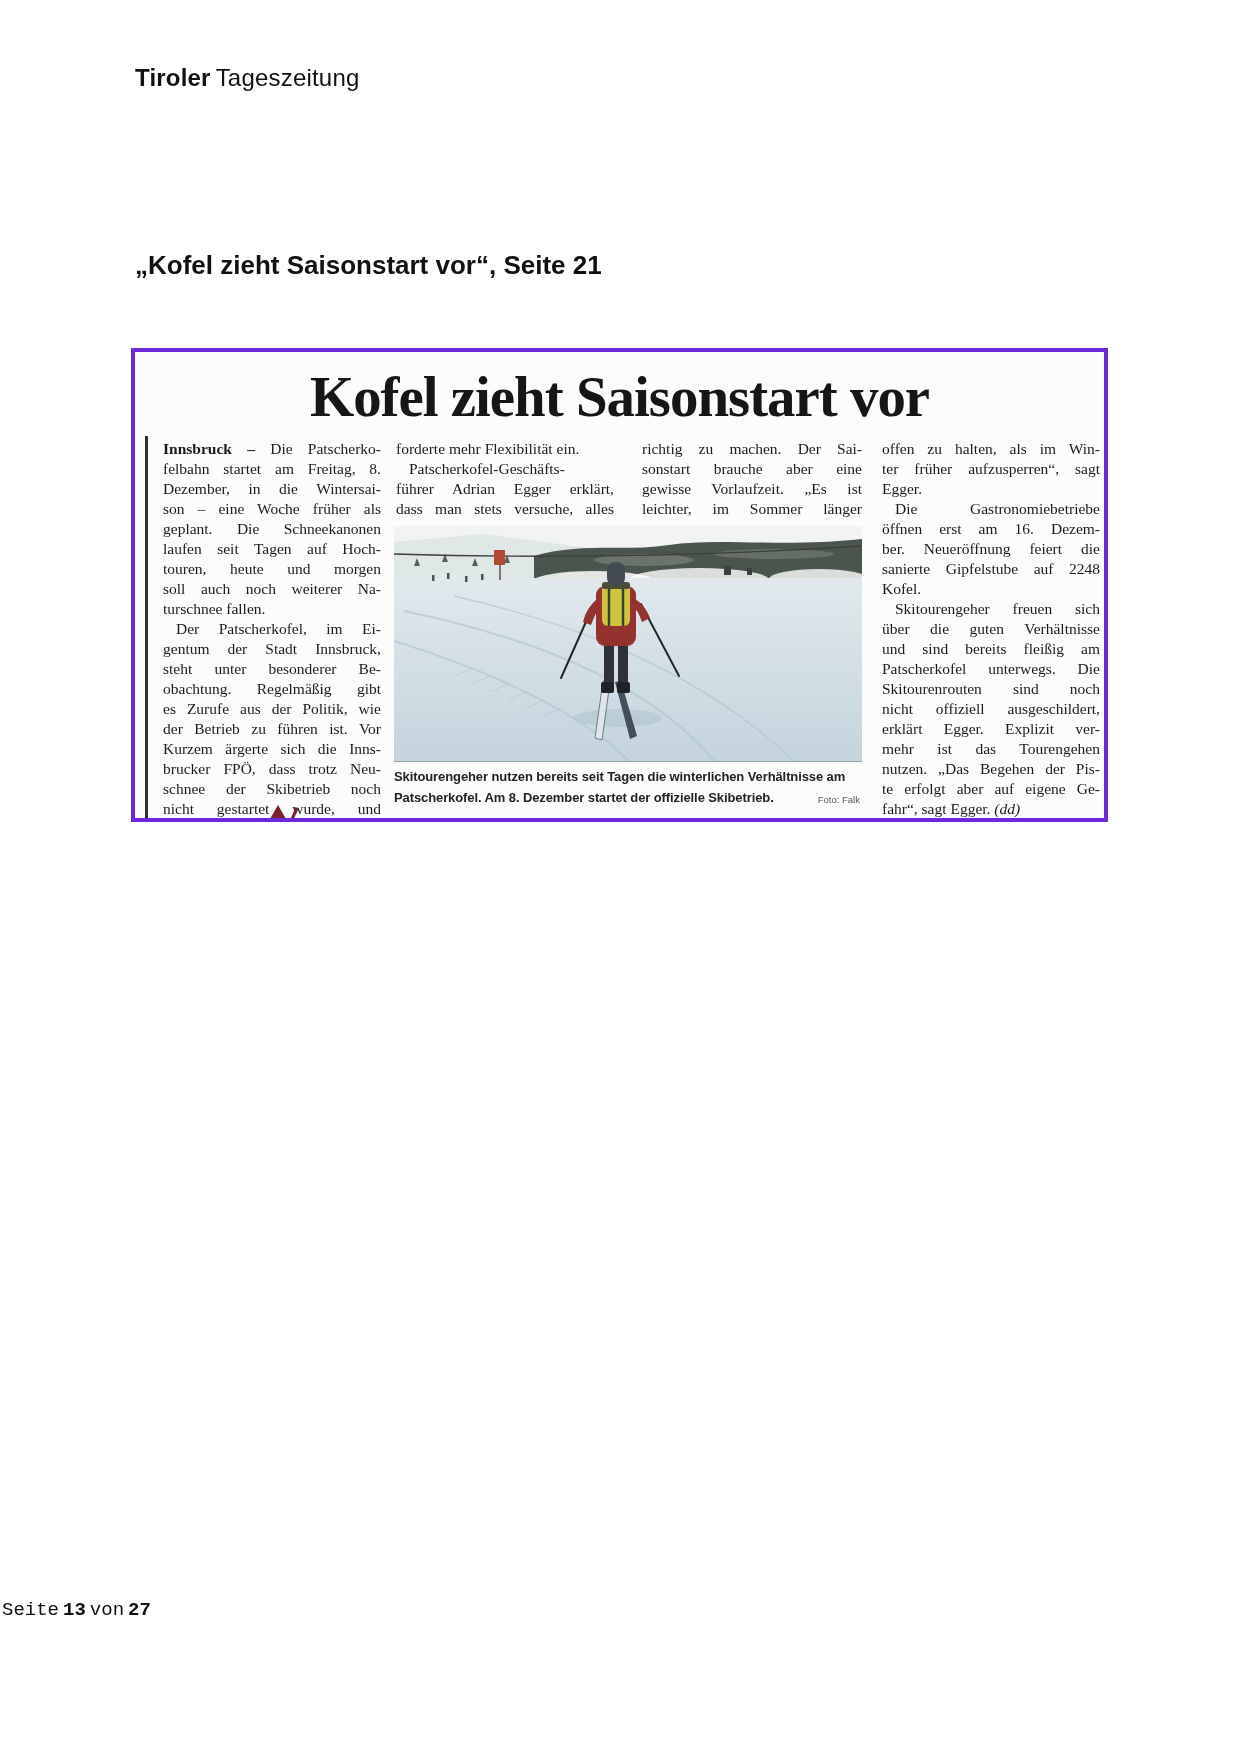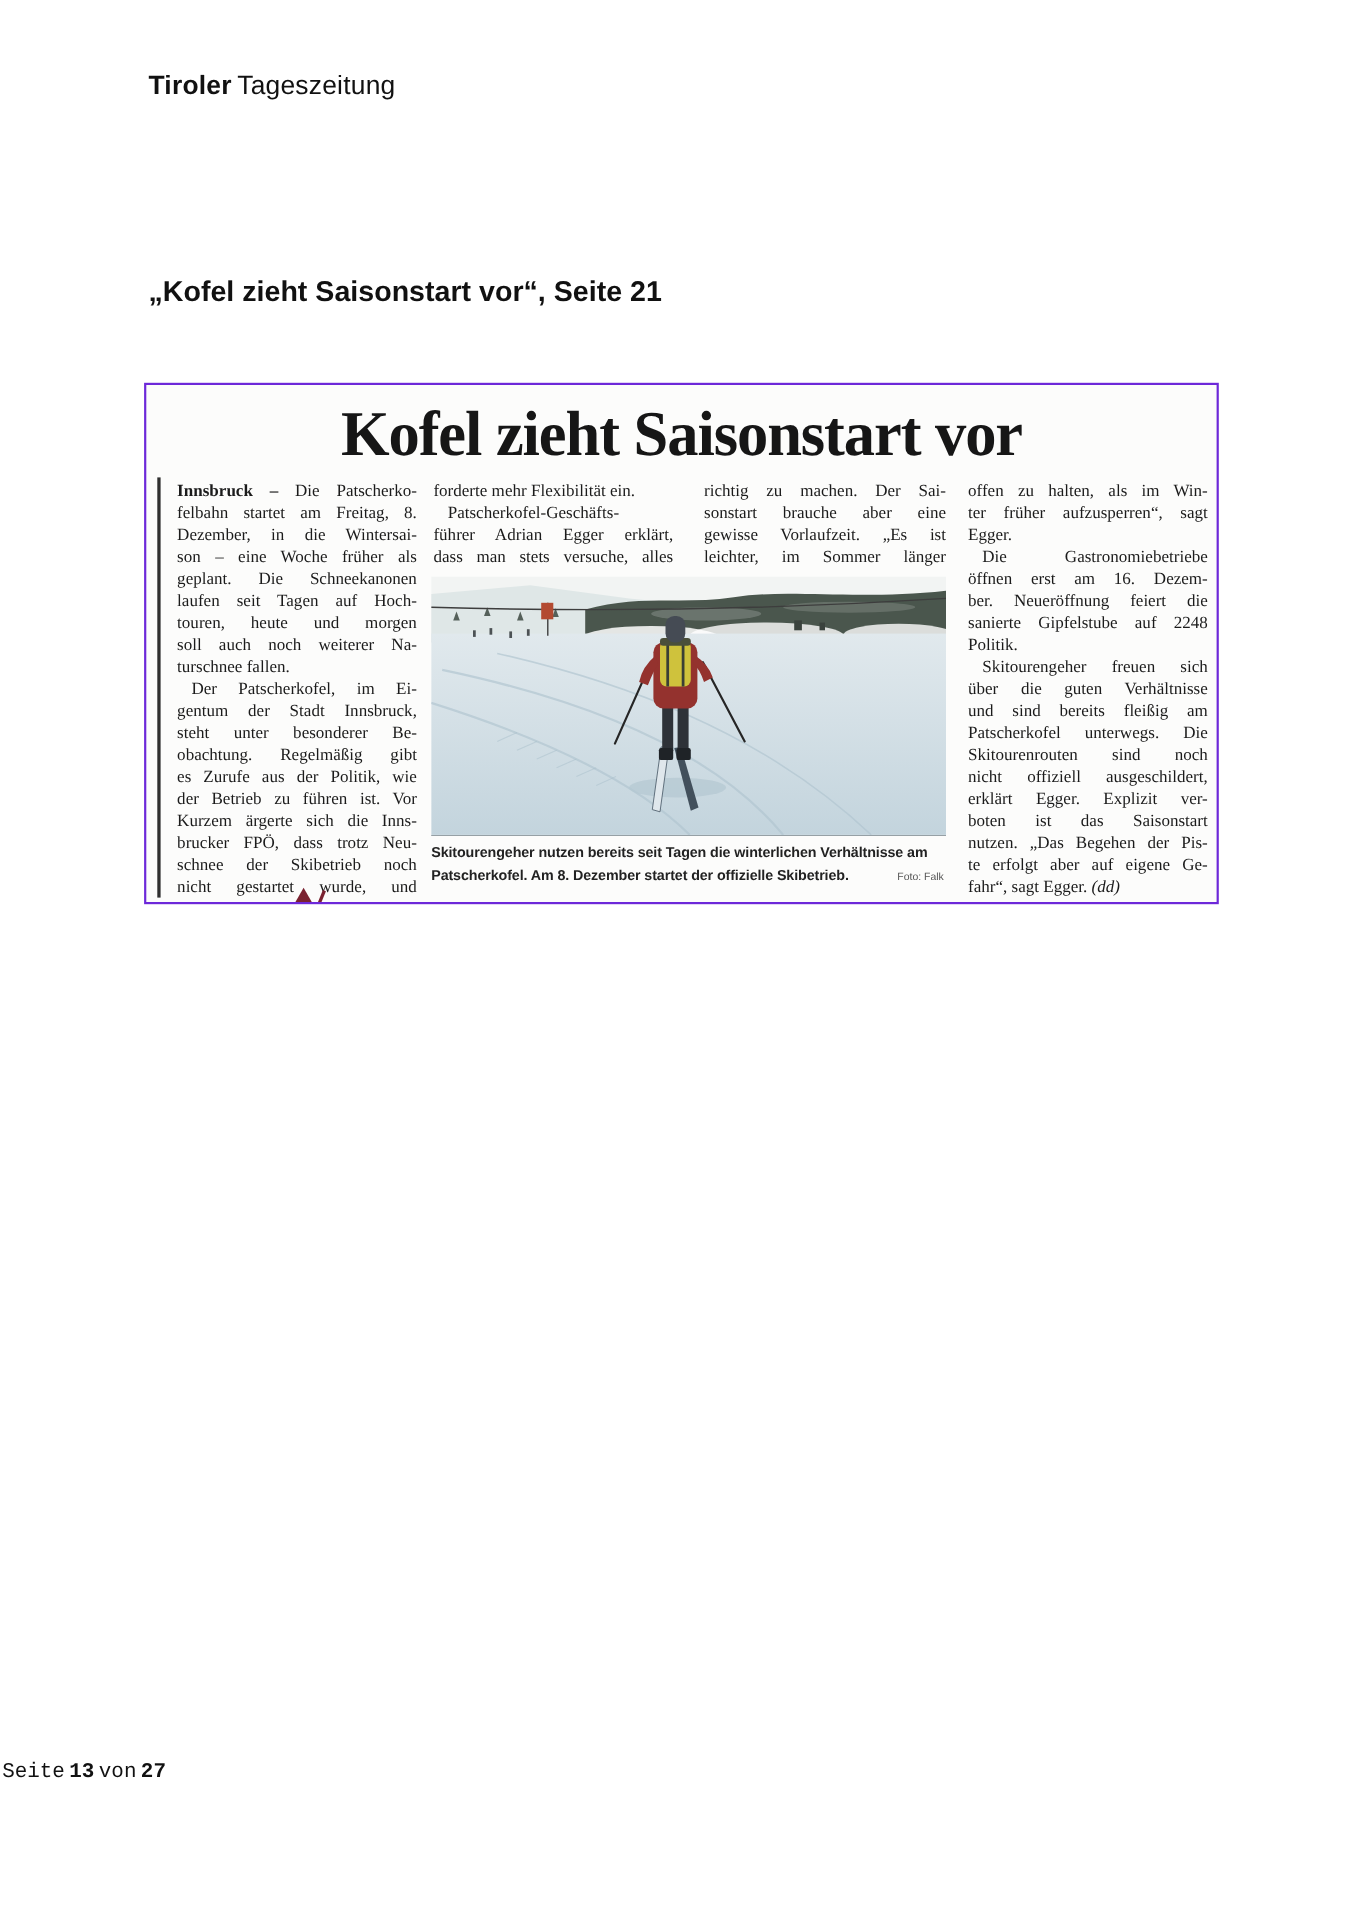--- a/index.html
+++ b/index.html
@@ -12,21 +12,21 @@
   .brand { position:absolute; left:135px; top:64px; font-size:24px; letter-spacing:.2px; }
   .brand .b { font-weight:700; }
   .brand .r { margin-left:5px; font-weight:400; }
 
   
   .ref-heading { position:absolute; left:135px; top:250px; font-size:26px; font-weight:700; }
 
   
   .clipping {
     position:absolute; left:131px; top:348px; width:977px; height:474px;
-    background:#fcfcfb; border:2px solid #6d28d9; box-sizing:border-box; overflow:hidden;
+    background:#fcfcfb; border:4px solid #6d28d9; box-sizing:border-box; overflow:hidden;
   }
   .headline {
     position:absolute; left:0; right:0; top:12px; text-align:center;
     font-family:"Liberation Serif", serif; font-weight:700; font-size:58px; line-height:66px;
     letter-spacing:-1px; color:#161616; transform:scaleX(.98);
   }
   .rule-left { position:absolute; left:10px; top:84px; width:3px; height:382px; background:#2f2f2f; }
 
   .col { position:absolute; top:87px; font-family:"Liberation Serif", serif;
          font-size:15.5px; color:#1b1b1b; }
@@ -108,29 +108,29 @@
       <div class="line">leichter, im Sommer länger</div>
     </div>
   <div class="col col4">
       <div class="line">offen zu halten, als im Win-</div>
       <div class="line">ter früher aufzusperren“, sagt</div>
       <div class="line end">Egger.</div>
       <div class="line indent">Die Gastronomiebetriebe</div>
       <div class="line">öffnen erst am 16. Dezem-</div>
       <div class="line">ber. Neueröffnung feiert die</div>
       <div class="line">sanierte Gipfelstube auf 2248</div>
-      <div class="line end">Politik.</div>
+      <div class="line end">Kofel.</div>
       <div class="line indent">Skitourengeher freuen sich</div>
       <div class="line">über die guten Verhältnisse</div>
       <div class="line">und sind bereits fleißig am</div>
       <div class="line">Patscherkofel unterwegs. Die</div>
       <div class="line">Skitourenrouten sind noch</div>
       <div class="line">nicht offiziell ausgeschildert,</div>
       <div class="line">erklärt Egger. Explizit ver-</div>
-      <div class="line">boten ist das Saisonstart</div>
+      <div class="line">mehr ist das Tourengehen</div>
       <div class="line">nutzen. „Das Begehen der Pis-</div>
       <div class="line">te erfolgt aber auf eigene Ge-</div>
       <div class="line end">fahr“, sagt Egger. <i>(dd)</i></div>
     </div>
 
   <div class="photo">
     <svg width="468" height="235" viewBox="0 0 468 235" xmlns="http://www.w3.org/2000/svg">
       <defs>
         <linearGradient id="snowGrad" x1="0" y1="0" x2="0" y2="1">
           <stop offset="0" stop-color="#e1e9ed"></stop>

